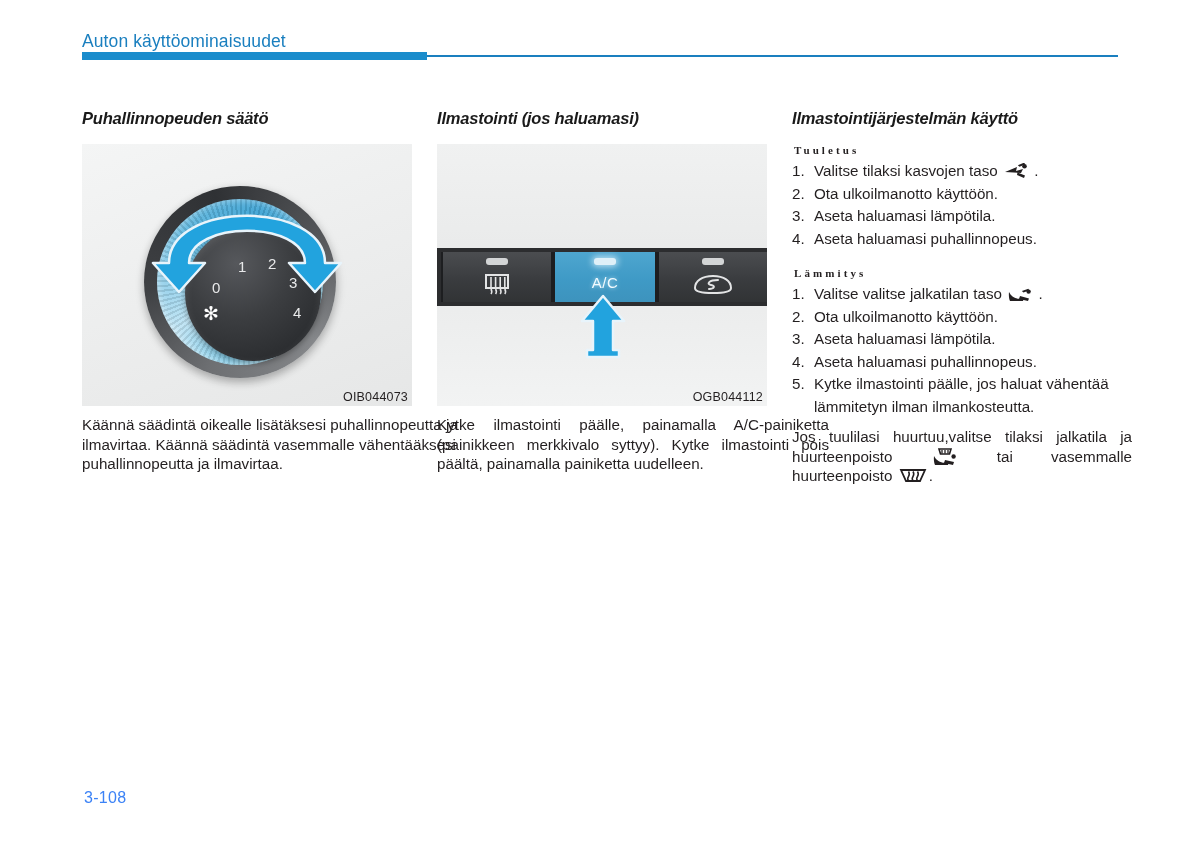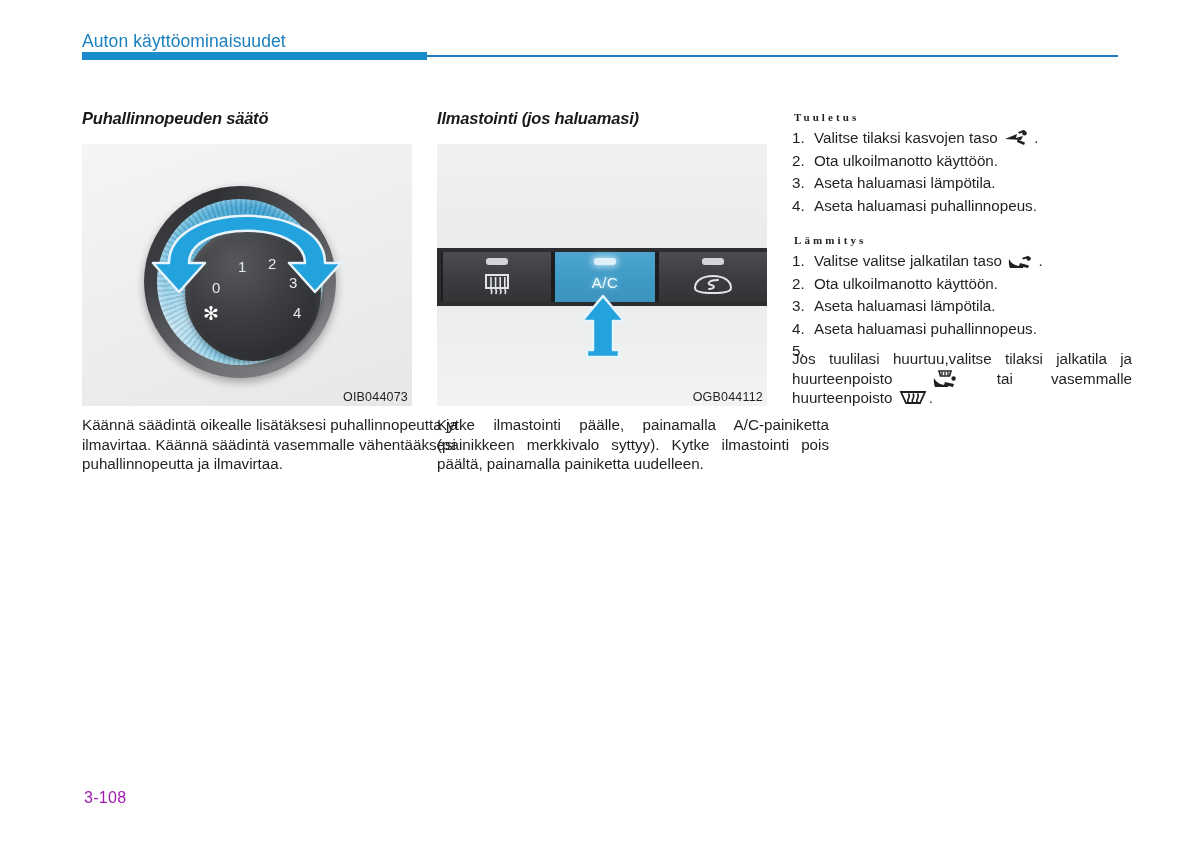--- a/index.html
+++ b/index.html
@@ -239,21 +239,21 @@
     vertical-align: -3px;
     margin: 0 2px;
   }
 
   
   .page-number {
     position: absolute;
     left: 84px;
     top: 789px;
     font-size: 16px;
-    color: #a21caf;
+    color: #3b82f6;
     letter-spacing: 0.3px;
   }
 </style>
 </head>
 <body>
 
 <div class="page-header">
   <div class="header-title">Auton käyttöominaisuudet</div>
   <div class="header-rule"></div>
   <div class="header-rule-thick"></div>
@@ -326,20 +326,21 @@
         <path d="M24,2 L45,27 L34,27 L34,56 L40,56 L40,63 L8,63 L8,56 L14,56 L14,27 L3,27 Z" fill="#22a3de" stroke="#e8f4fb" stroke-width="2.5" stroke-linejoin="round"></path>
       </svg>
     </div>
     <span class="figure-code">OGB044112</span>
   </div>
 
   <p class="body-text justified">Kytke ilmastointi päälle, painamalla A/C-painiketta (painikkeen merkkivalo syttyy). Kytke ilmastointi pois päältä, painamalla painiketta uudelleen.</p>
 </div>
 
 <div class="col col-3">
+  <h2 class="col-heading">Ilmastointijärjestelmän käyttö</h2>
 
   <div class="sub-heading">Tuuletus</div>
   <ol class="step-list">
     <li>
       <span class="step-num">1.</span>
       <span>Valitse tilaksi kasvojen taso</span>
       <svg class="inline-icon" width="24" height="16" viewBox="0 0 24 16">
         <path d="M1,9 L13,4 L12,8 L19,6 L17,10 Z" fill="#231f20"></path>
         <path d="M14,1 L21,1 L21,3 L15,3 Z" fill="#231f20" transform="rotate(-22 17 2)"></path>
         <circle cx="20.5" cy="3.2" r="2.3" fill="#231f20"></circle>
@@ -383,20 +384,21 @@
     <li>
       <span class="step-num">3.</span>
       <span>Aseta haluamasi lämpötila.</span>
     </li>
     <li>
       <span class="step-num">4.</span>
       <span>Aseta haluamasi puhallinnopeus.</span>
     </li>
     <li>
       <span class="step-num">5.</span>
+      <span>Kytke ilmastointi päälle, jos haluat vähentää lämmitetyn ilman ilmankosteutta.</span>
     </li>
   </ol>
 
   <p class="body-text para justified">
     <span>Jos tuulilasi huurtuu,valitse tilaksi jalkatila ja huurteenpoisto</span>
     <svg class="inline-icon" width="24" height="18" viewBox="0 0 24 18">
       <path d="M6,2 L18,2 L16.5,7 L7.5,7 Z" fill="none" stroke="#231f20" stroke-width="1.6"></path>
       <path d="M9,3 v3.4 M12,3 v3.4 M15,3 v3.4" stroke="#231f20" stroke-width="1.3"></path>
       <path d="M1,9 C4,15 10,17 16,15 L15,18 L2,18 C1,16 0.6,12 1,9 Z" fill="#231f20"></path>
       <circle cx="20.6" cy="9.5" r="2.2" fill="#231f20"></circle>

